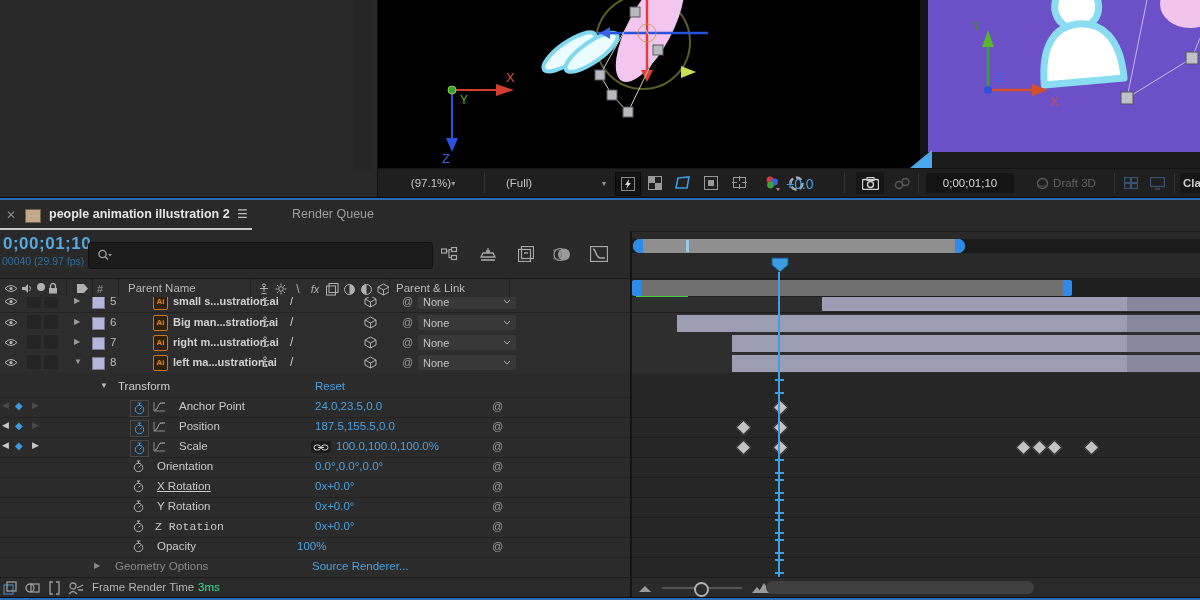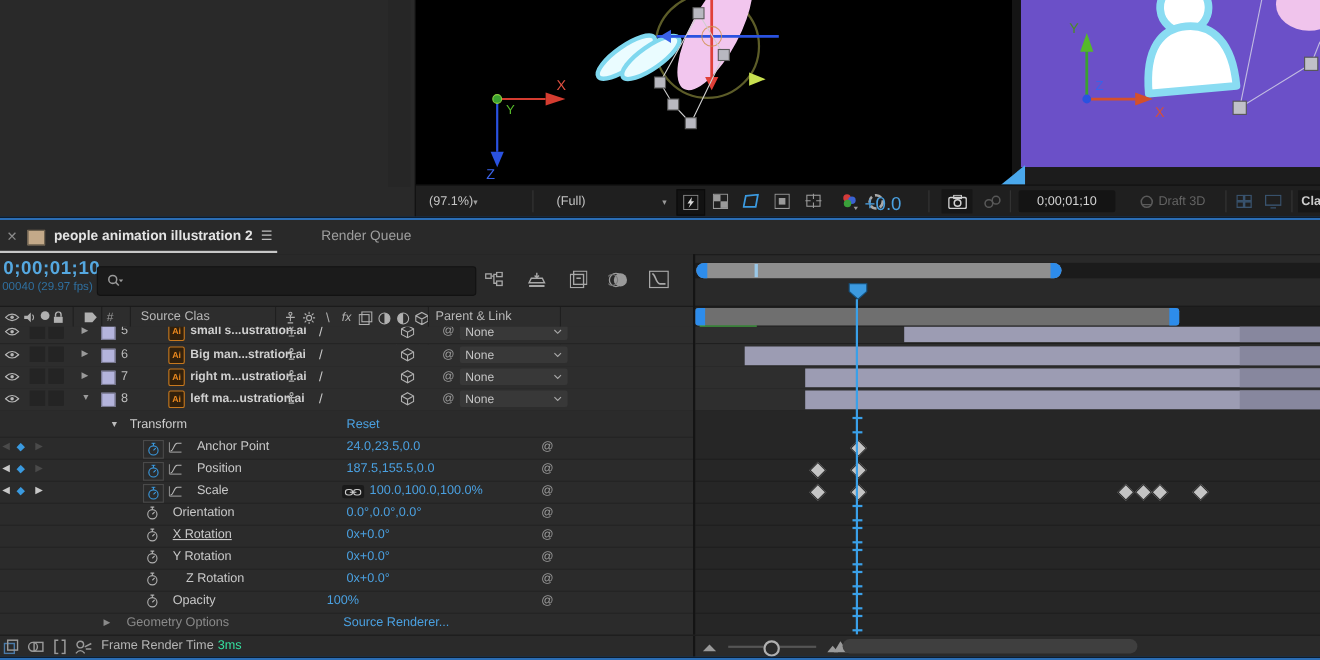--- a/index.html
+++ b/index.html
@@ -92,21 +92,21 @@
         <rect x="258" y="52" width="12" height="12" fill="#c0c0c8" stroke="#555"></rect>
       </g>
     </svg>
 
     <svg class="abs" style="left:530px;top:150px;" width="24" height="18" viewBox="0 0 24 18">
       <polygon points="2,18 24,18 24,0" fill="#4aa8ec"></polygon>
     </svg>
 
     <div class="abs" style="left:0;top:168px;width:822px;height:29px;background:#1f1f1f;border-top:1px solid #131313;">
 
-      <div class="abs iconbox" style="left:8px;top:4px;width:86px;height:20px;justify-content:flex-start;padding:0 4px;">
+      <div class="abs iconbox" style="left:8px;top:4px;width:86px;height:20px;justify-content:center;padding:0 4px;">
         <span class="tbtxt">(97.1%)</span>
         <span class="chev">▾</span>
       </div>
       <div class="abs" style="left:106px;top:4px;width:1px;height:20px;background:#353535;"></div>
 
       <div class="abs iconbox" style="left:124px;top:4px;width:100px;height:20px;justify-content:space-between;padding:0 4px;">
         <span class="tbtxt">(Full)</span>
         <span class="chev">▾</span>
       </div>
 
@@ -147,21 +147,21 @@
           <circle cx="10.5" cy="7" r="3.4" fill="#3a62d2"></circle>
           <circle cx="6.5" cy="10" r="3.4" fill="#3aa03a"></circle>
           <polygon points="12,13 16,13 14,16" fill="#9a9a9a"></polygon>
         </svg>
       </div>
       <div class="abs iconbox" style="left:408px;top:3px;width:20px;height:22px;">
         <svg width="15" height="15" viewBox="0 0 15 15">
           <circle cx="7.5" cy="7.5" r="6" fill="none" stroke="#a8a8a8" stroke-width="2.4" stroke-dasharray="6 3"></circle>
         </svg>
       </div>
-      <div class="abs" style="left:408px;top:7px;color:#4aa0e0;font-size:17px;">+0.0</div>
+      <div class="abs" style="left:408px;top:7px;color:#4aa0e0;font-size:14px;">+0.0</div>
 
       <div class="abs" style="left:466px;top:4px;width:1px;height:20px;background:#353535;"></div>
 
       <div class="abs iconbox" style="left:478px;top:3px;width:28px;height:22px;background:#161616;">
         <svg width="17" height="13" viewBox="0 0 17 13">
           <rect x="0.5" y="2.5" width="16" height="10" rx="1.5" fill="none" stroke="#d0d0d0" stroke-width="1.4"></rect>
           <rect x="5" y="0.5" width="7" height="3" fill="none" stroke="#d0d0d0"></rect>
           <circle cx="8.5" cy="7.5" r="3" fill="none" stroke="#d0d0d0" stroke-width="1.4"></circle>
         </svg>
       </div>
@@ -294,21 +294,21 @@
         <rect x="1" y="5" width="8" height="5.5" fill="#b0b0b0"></rect>
         <path d="M2.5 5 V3 a2.5 2.5 0 0 1 5 0 V5" fill="none" stroke="#b0b0b0" stroke-width="1.3"></path>
       </svg>
       <div class="abs" style="left:66px;top:0;width:1px;height:19px;background:#1f1f1f;"></div>
       <svg class="abs" style="left:76px;top:4px;" width="13" height="11" viewBox="0 0 13 11">
         <polygon points="1,1 8,1 12,5.5 8,10 1,10" fill="#b0b0b0"></polygon>
       </svg>
       <div class="abs" style="left:92px;top:0;width:1px;height:19px;background:#1f1f1f;"></div>
       <span class="abs" style="left:97px;top:4px;color:#9a9a9a;font-size:11px;">#</span>
       <div class="abs" style="left:118px;top:0;width:1px;height:19px;background:#1f1f1f;"></div>
-      <span class="abs" style="left:128px;top:3px;color:#b8b8b8;font-size:11.5px;">Source Clas</span>
+      <span class="abs" style="left:128px;top:3px;color:#b8b8b8;font-size:11.5px;">Parent Name</span>
       <div class="abs" style="left:250px;top:0;width:1px;height:19px;background:#1f1f1f;"></div>
       <div class="abs" id="switch-icons" style="left:257px;top:2px;width:130px;height:16px;">
           <div class="abs" style="left: 0px; top: 1px; width: 14px; height: 14px; display: flex; align-items: center; justify-content: center;">
             <svg width="12" height="12" viewBox="0 0 12 12" fill="none" stroke="#b0b0b0">
               <circle cx="6" cy="2.3" r="1.4"></circle>
               <path d="M6 3.7 V9 M2 5.5 H10 M3.5 10.5 H8.5"></path>
             </svg>
           </div>
           <div class="abs" style="left: 17px; top: 1px; width: 14px; height: 14px; display: flex; align-items: center; justify-content: center;">
             <svg width="12" height="12" viewBox="0 0 12 12" fill="none" stroke="#b0b0b0">
@@ -628,21 +628,21 @@
           <div class="abs" style="left: 315px; top: 3px; color: rgb(74, 160, 224);">0x+0.0°</div>
           <div class="abs" style="left: 492px; top: 3px; color: rgb(154, 154, 154); font-size: 11px;">@</div>
         </div>
         <div class="abs" style="left: 0px; top: 144px; width: 632px; height: 20px; border-bottom: 1px solid rgb(35, 35, 35);">
           <div class="abs" style="left: 133px; top: 3px;">
             <svg width="11" height="13" viewBox="0 0 11 13" fill="none" stroke="#b0b0b0">
               <circle cx="5.5" cy="7.5" r="4.2"></circle>
               <path d="M3.8 1 h3.4 M5.5 1 v2.3 M5.5 7.5 L7.6 5.4"></path>
             </svg>
           </div>
-          <div class="abs" style="left: 169px; top: 3px; color: rgb(200, 200, 200);">Z Rotation</div>
+          <div class="abs" style="left: 155px; top: 3px; color: rgb(200, 200, 200); font-family: Liberation Mono, monospace;">Z Rotation</div>
           <div class="abs" style="left: 315px; top: 3px; color: rgb(74, 160, 224);">0x+0.0°</div>
           <div class="abs" style="left: 492px; top: 3px; color: rgb(154, 154, 154); font-size: 11px;">@</div>
         </div>
         <div class="abs" style="left: 0px; top: 164px; width: 632px; height: 20px; border-bottom: 1px solid rgb(35, 35, 35);">
           <div class="abs" style="left: 133px; top: 3px;">
             <svg width="11" height="13" viewBox="0 0 11 13" fill="none" stroke="#b0b0b0">
               <circle cx="5.5" cy="7.5" r="4.2"></circle>
               <path d="M3.8 1 h3.4 M5.5 1 v2.3 M5.5 7.5 L7.6 5.4"></path>
             </svg>
           </div>

